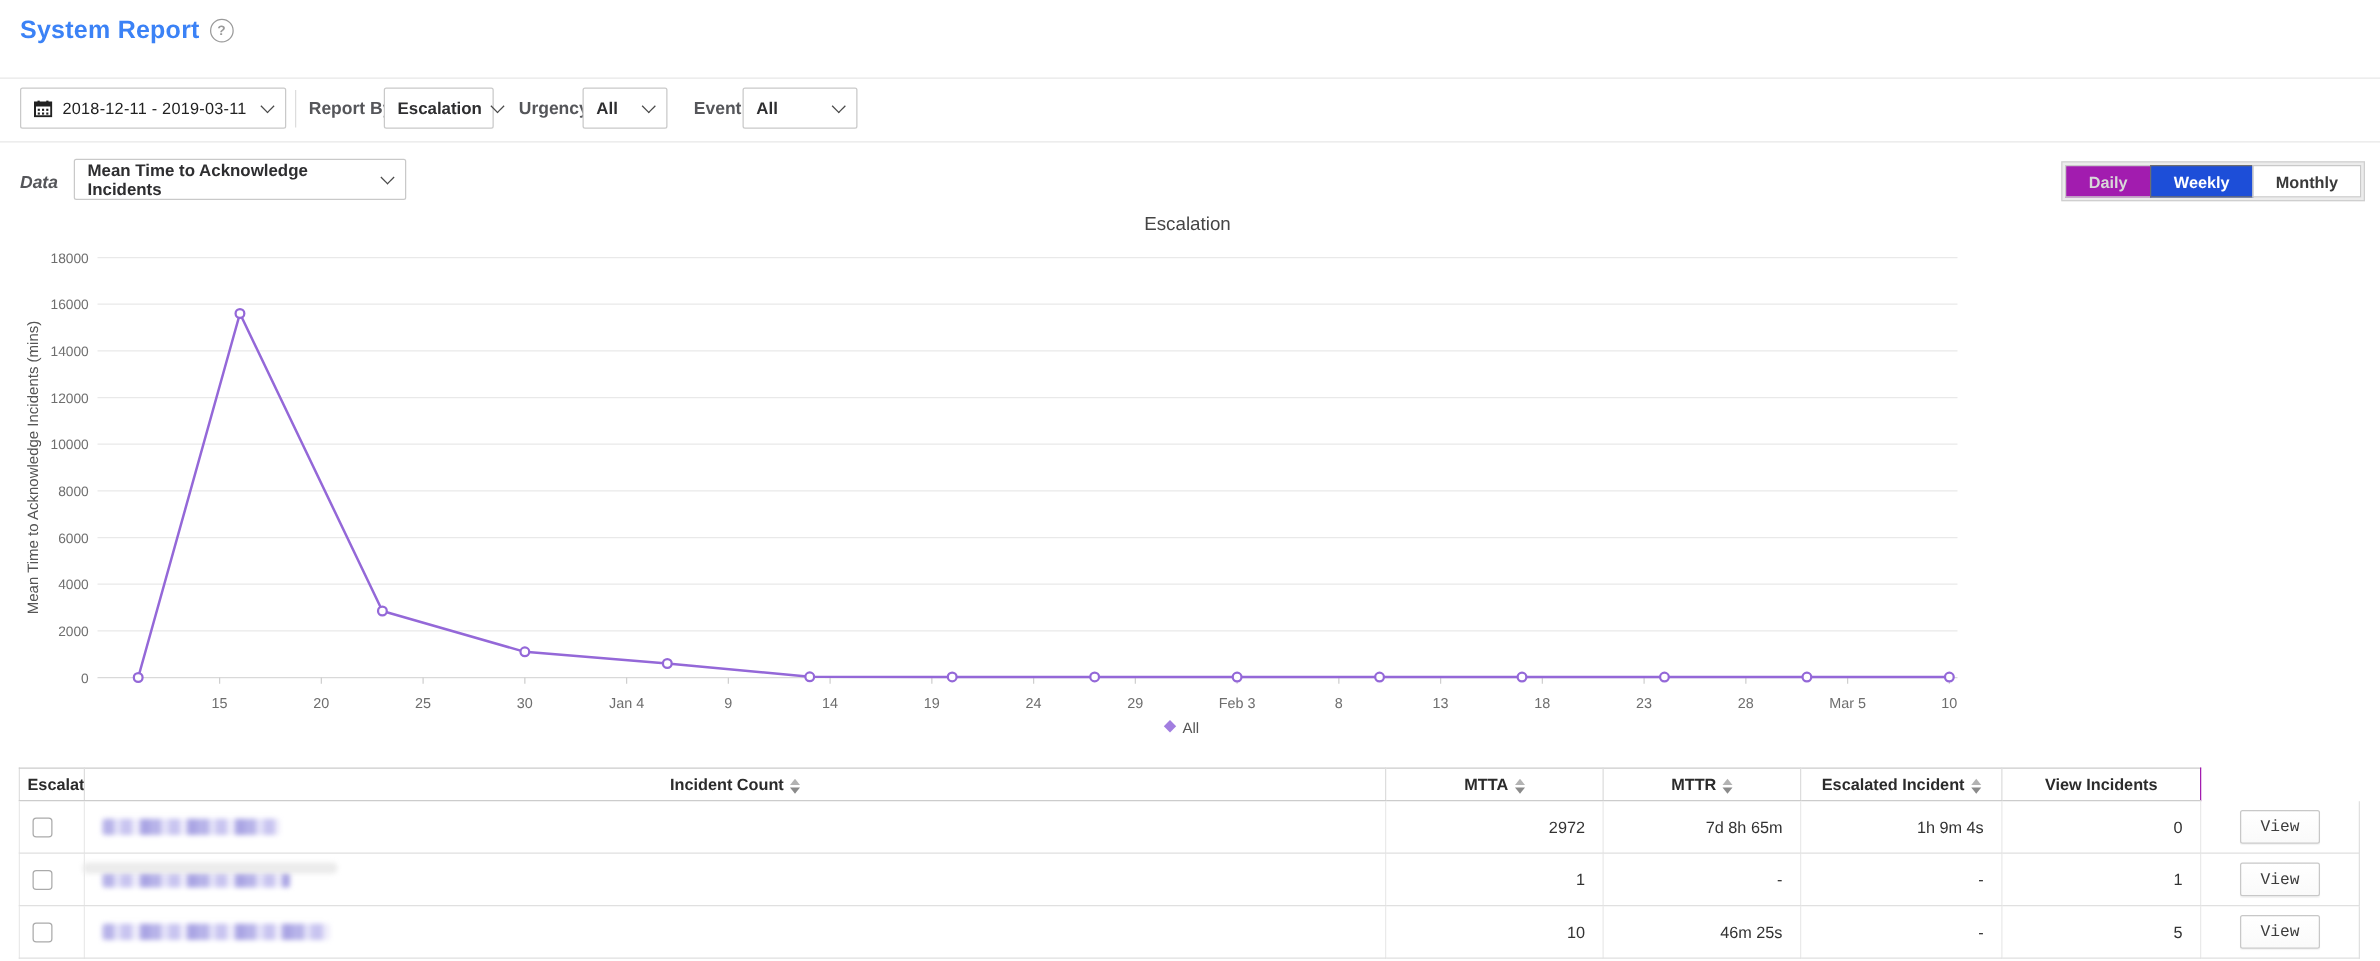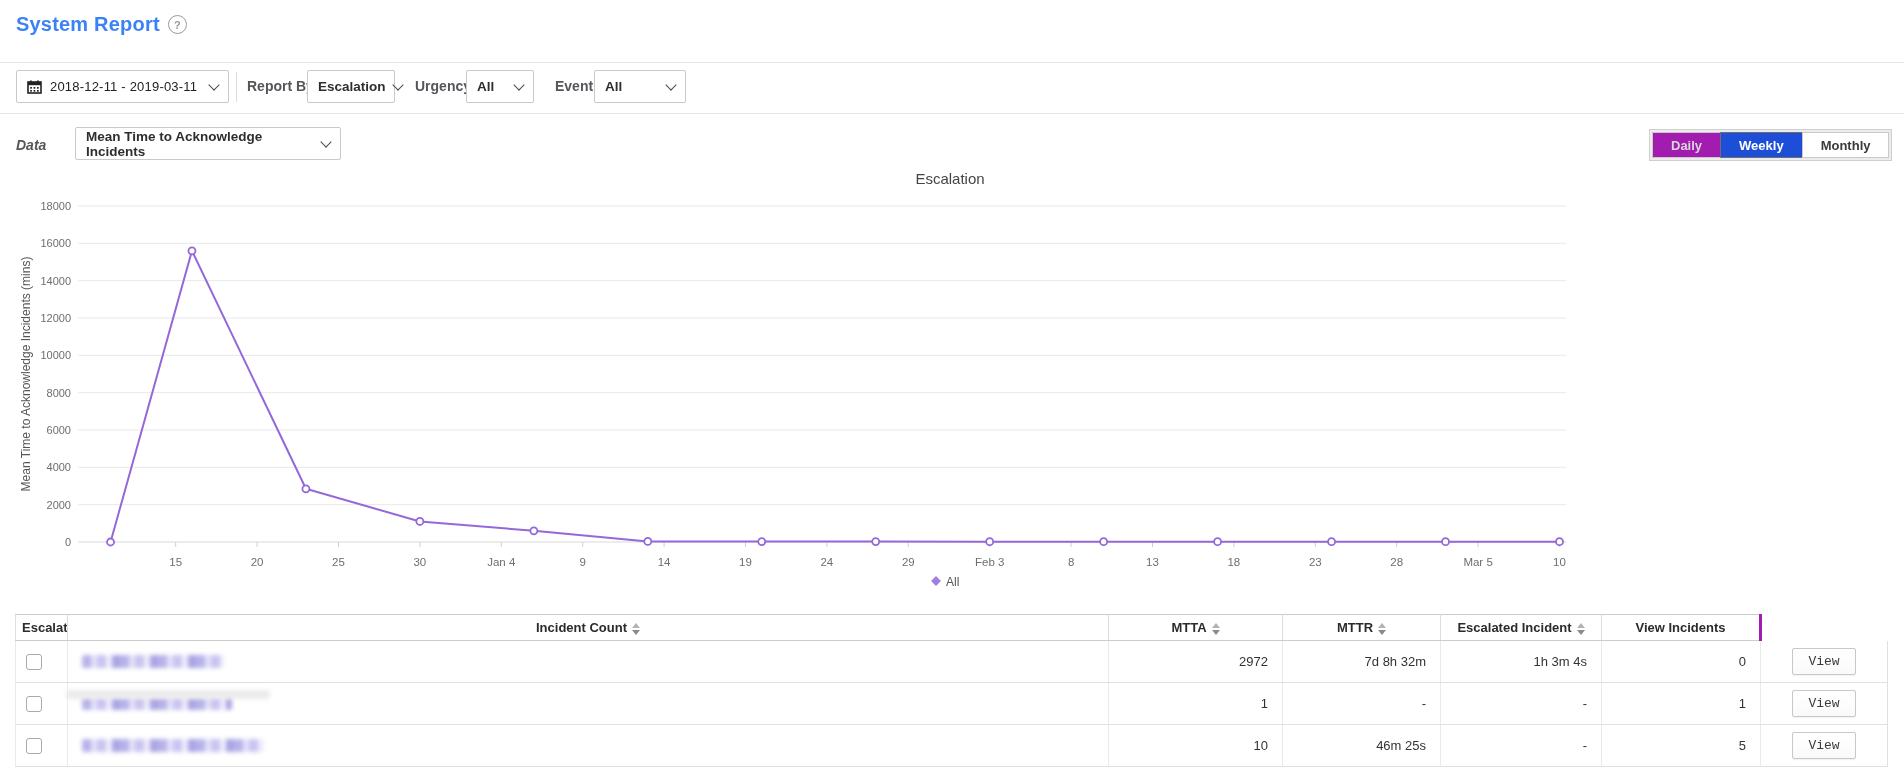--- a/index.html
+++ b/index.html
@@ -22,40 +22,40 @@
   .chev{width:7px;height:7px;border-right:1.6px solid #4a4a4a;border-bottom:1.6px solid #4a4a4a;
         transform:rotate(45deg);margin-left:auto;margin-top:-3px;flex:0 0 auto;}
   .chev.tight{margin-left:8px;}
   .flabel{position:absolute;font-size:14px;font-weight:700;color:#55565a;white-space:nowrap;}
   .vdiv{position:absolute;left:236px;top:72px;height:30px;border-left:1px solid #ddd;}
   .datebox{left:16px;top:70px;width:213px;}
   .datebox .val{font-weight:400;color:#222;font-size:13px;margin-left:8px;letter-spacing:.2px;}
   .selbox.esc{left:307px;top:70px;width:88px;}
   .selbox.urg{left:466px;top:70px;width:68px;}
   .selbox.evt{left:594px;top:70px;width:92px;}
-  .selbox.data-sel{left:59px;top:127px;width:266px;margin-left:16px;}
+  .selbox.data-sel{left:59px;top:127px;width:266px;}
   
   .seg{position:absolute;left:1649px;top:129px;background:#ececec;border:1px solid #cfcfcf;
        display:flex;padding:2px;gap:0;}
   .seg button{height:26px;border:1px solid #c9c9c9;background:#fff;font-family:inherit;
        font-size:13px;font-weight:700;color:#3a3a3a;padding:0 18px;cursor:pointer;margin-left:-1px;}
   .seg button:first-child{margin-left:0;}
   .seg button.disabled{color:#d8d8d8;background:#a21caf;cursor:default;}
   .seg button.active{background:#1d4ed8;border-color:#6e6e6e;color:#fff;}
   
   #chart{position:absolute;left:0;top:140px;width:1904px;height:460px;}
   #chart text{font-family:"Liberation Sans","DejaVu Sans",sans-serif;}
   
   .tablewrap{position:absolute;left:15px;top:614px;width:1872px;}
   table{border-collapse:collapse;table-layout:fixed;width:1872px;font-size:13px;}
   thead th{border-top:1px solid #ccc;border-bottom:1px solid #ccc;border-right:1px solid #ddd;
            height:26px;font-weight:700;color:#2b2b2b;text-align:center;padding:0 6px;box-sizing:border-box;
            white-space:nowrap;overflow:hidden;}
   thead th:first-child{border-left:1px solid #e0e0e0;}
-  thead th:last-child{border-right:3px solid #a21caf;}
+  thead th:last-child{border-right:1px solid #a21caf;}
   tbody td{border-bottom:1px solid #e0e0e0;border-right:1px solid #eaeaea;height:42px;
            box-sizing:border-box;padding:0 14px;color:#333;}
   tbody td:first-child{border-left:1px solid #eaeaea;padding:0 0 0 10px;}
   tbody td:last-child{border-right:1px solid #e0e0e0;text-align:center;}
   td.num{text-align:right;}
   .sort{display:inline-flex;flex-direction:column;gap:2px;margin-left:5px;vertical-align:middle;}
   .sort i{display:block;width:0;height:0;border-left:4px solid transparent;border-right:4px solid transparent;}
   .sort .up{border-bottom:5px solid #b3b3b3;}
   .sort .dn{border-top:5px solid #8a8a8a;}
   .cbx{width:14px;height:14px;border:1px solid #aaa;border-radius:3px;background:#fff;cursor:pointer;}
@@ -242,22 +242,22 @@
       </thead>
     <tbody id="tbody">
         <tr>
           <td>
             <div class="cbx"></div>
           </td>
           <td>
             <div class="blurname" style="width: 142px;"></div>
           </td>
           <td class="num">2972</td>
-          <td class="num">7d 8h 32m</td>
-          <td class="num">1h 3m 4s</td>
+          <td class="num">7d 8h 65m</td>
+          <td class="num">1h 9m 4s</td>
           <td class="num">0</td>
           <td><button class="viewbtn">View</button></td>
         </tr>
         <tr>
           <td>
             <div class="cbx"></div>
           </td>
           <td>
             <div class="blurname" style="width: 150px;"></div>
           </td>

